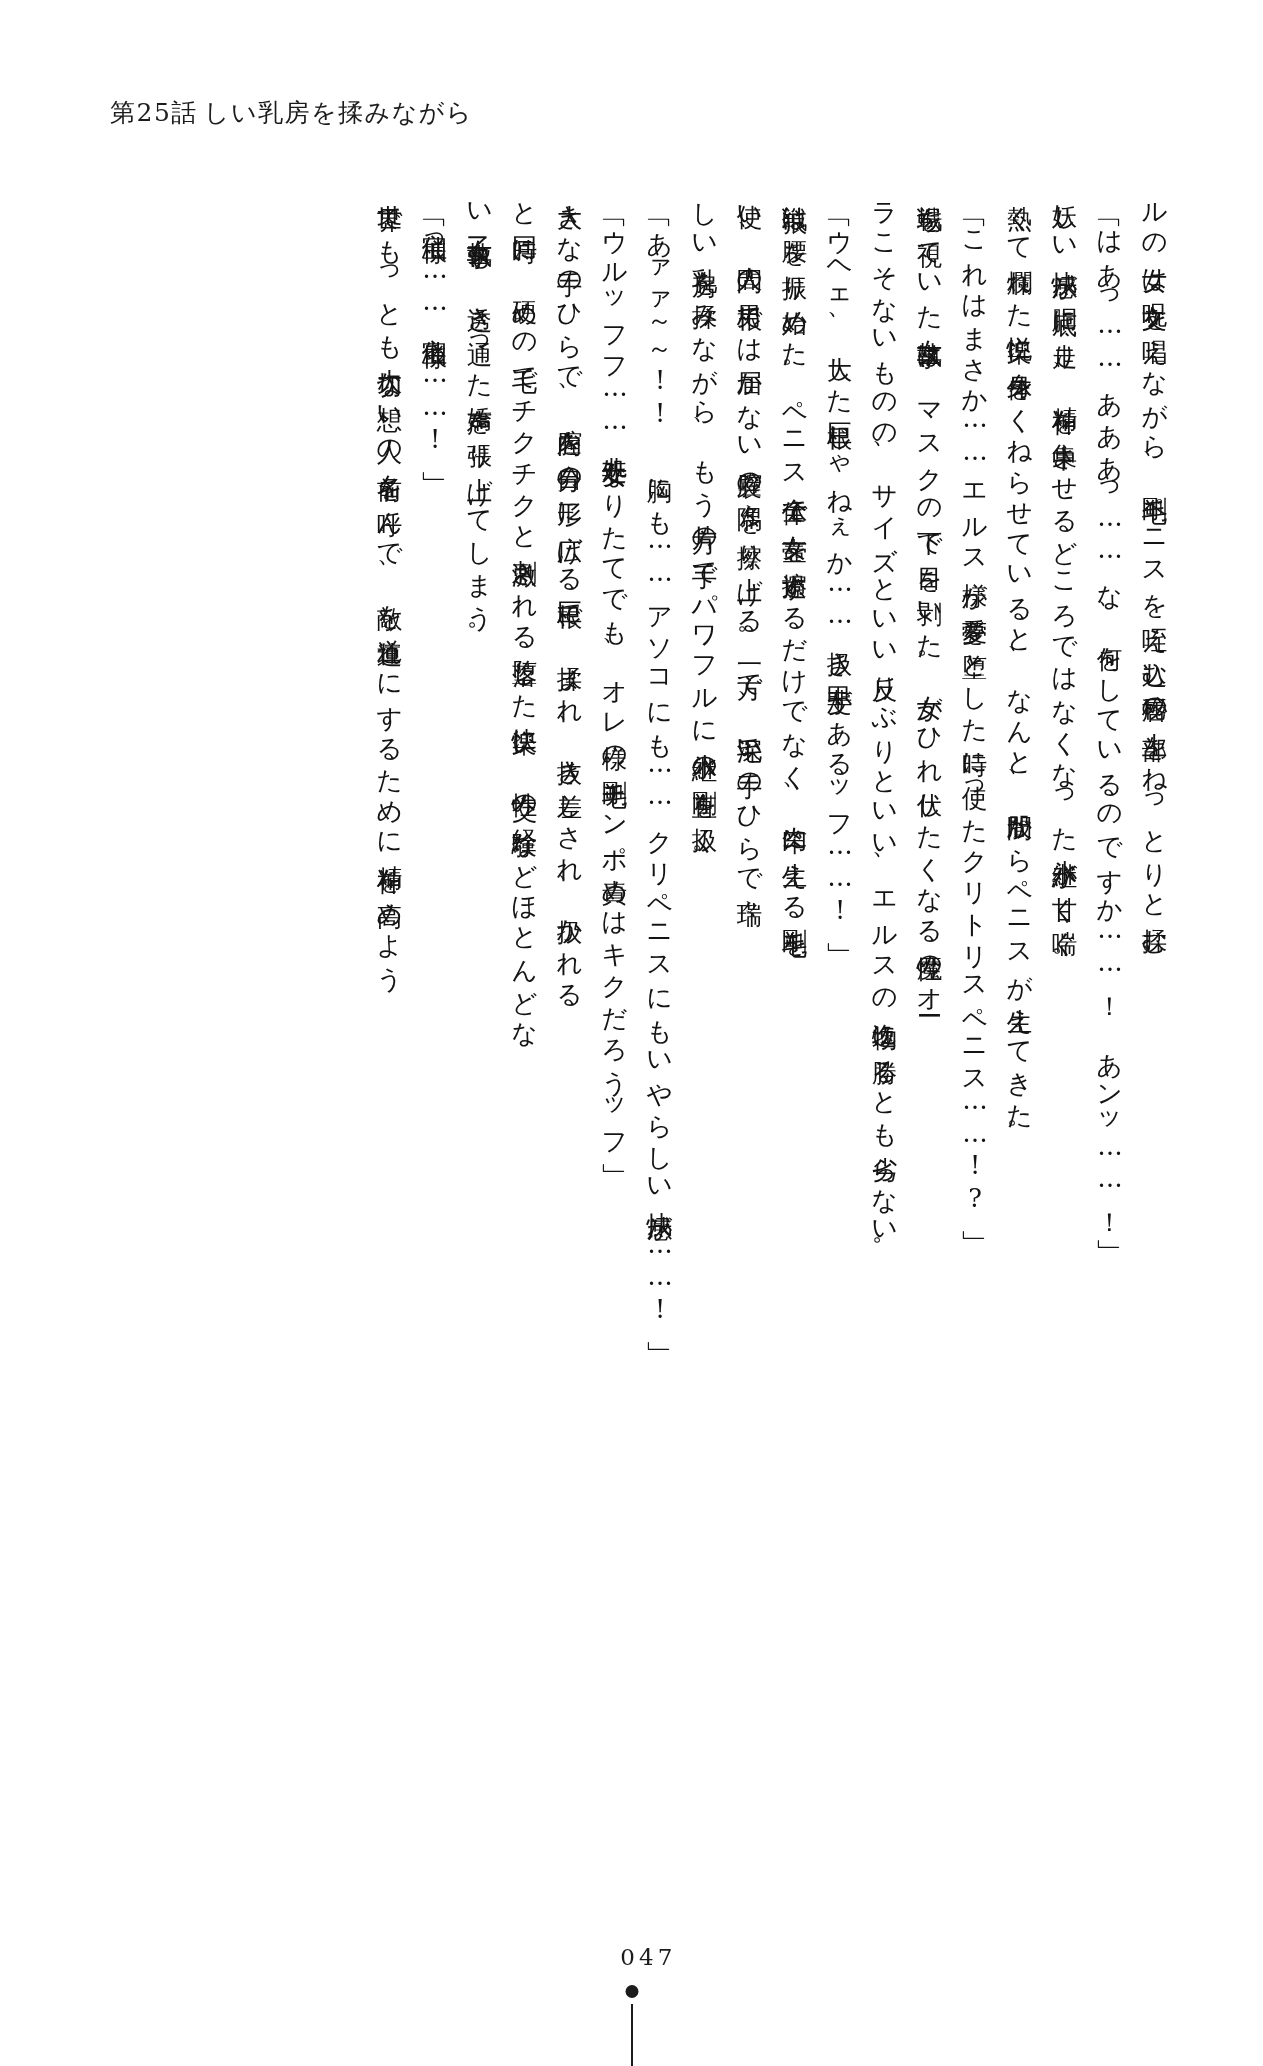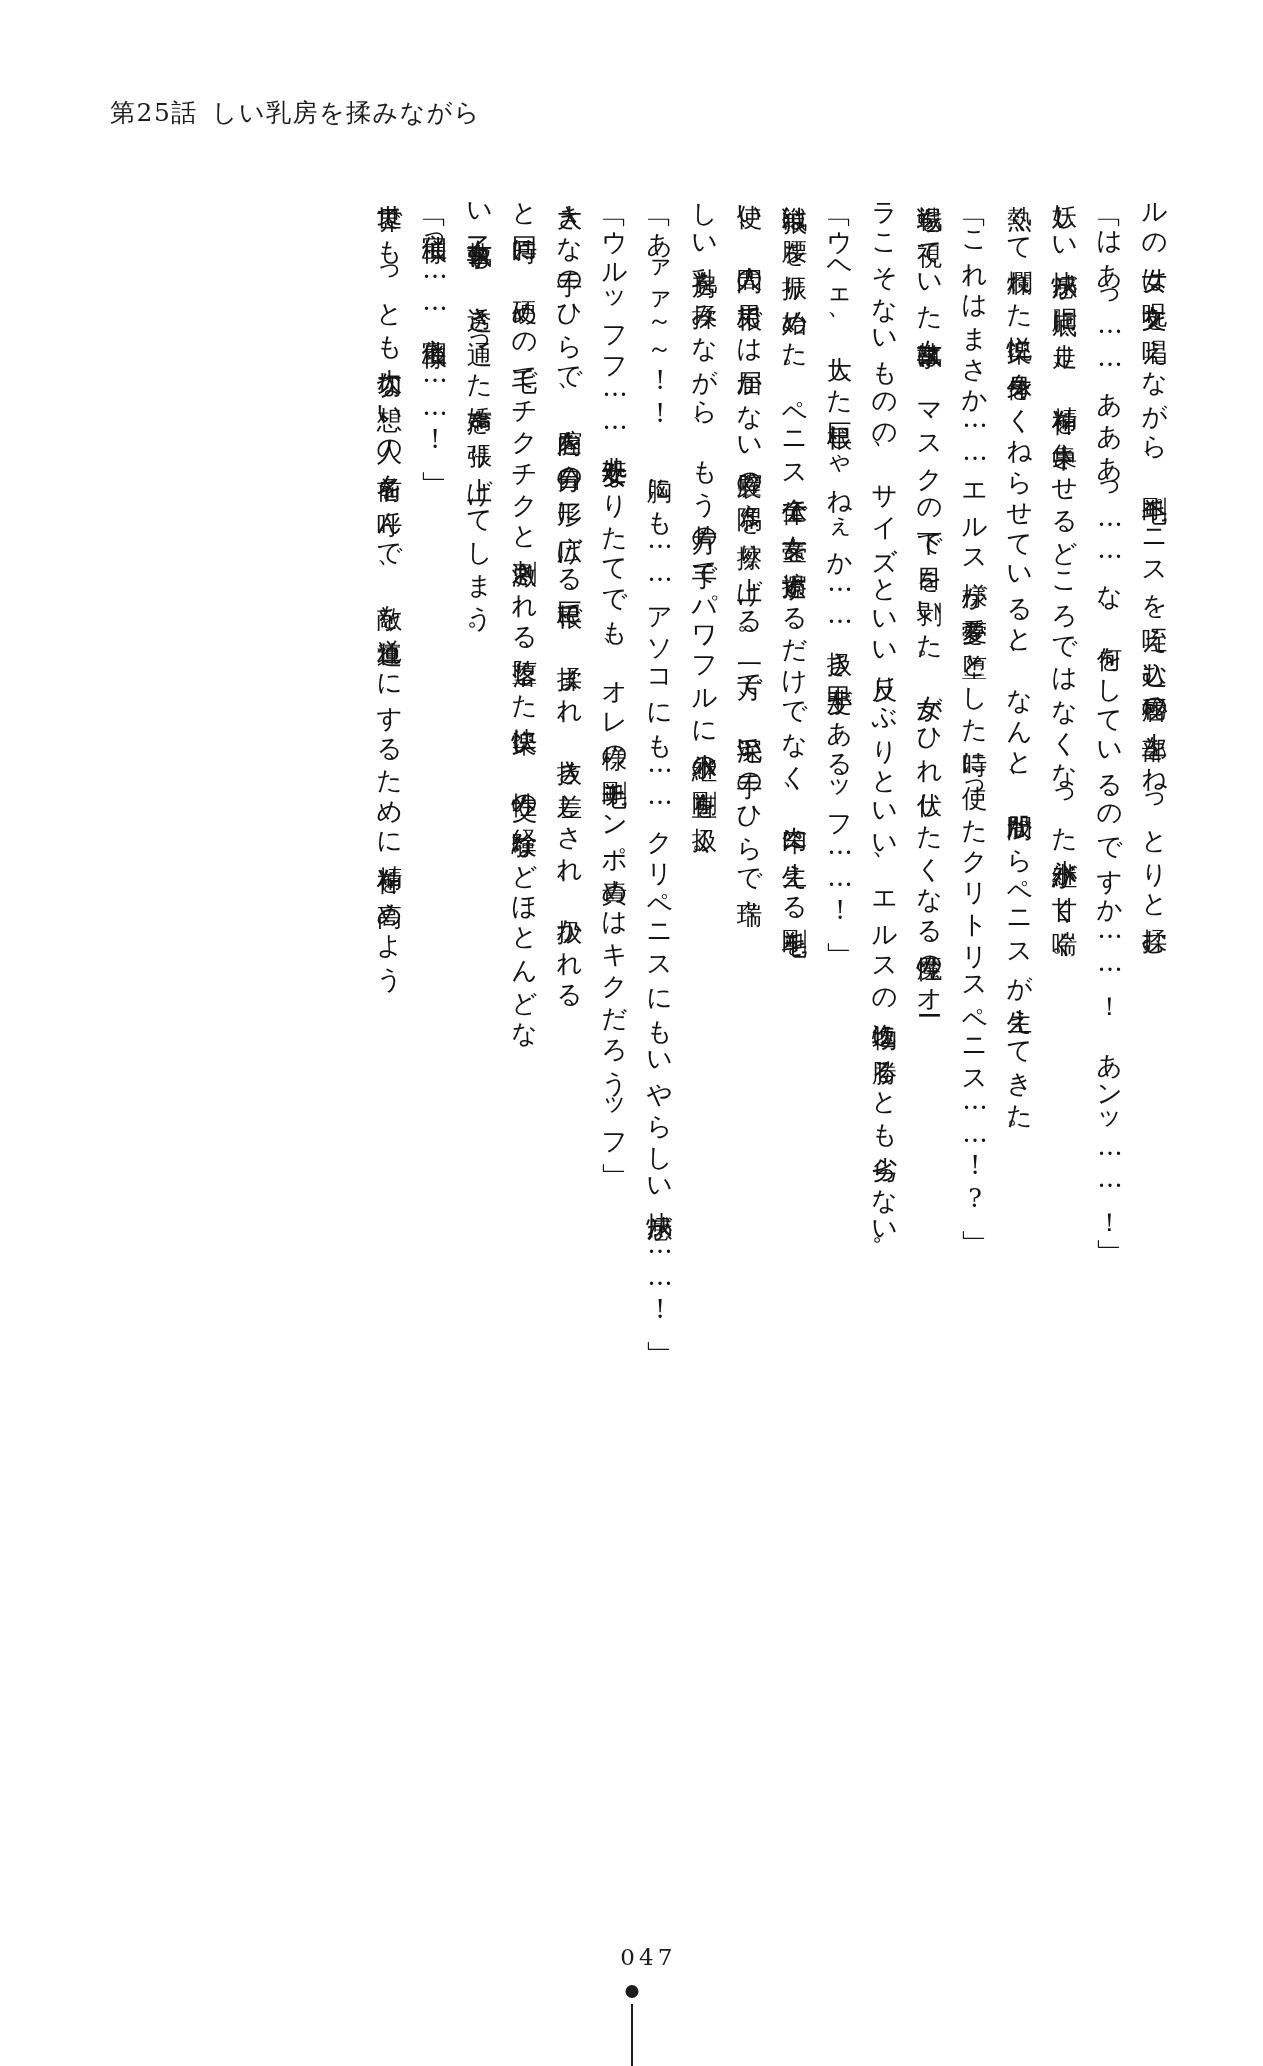--- a/index.html
+++ b/index.html
@@ -20,21 +20,21 @@
   .running-head {
     position: absolute;
     top: 96px;
     left: 110px;
     font-size: 25px;
     letter-spacing: 0.06em;
     color: #1c1c1c;
     white-space: nowrap;
   }
   .running-head .chap-no {
-    margin-right: 14px;
+    margin-right: 6px;
   }
 
   
   .page-body {
     position: absolute;
     top: 185px;
     right: 96px;
     left: 96px;
     height: 1105px;
     display: flex;

